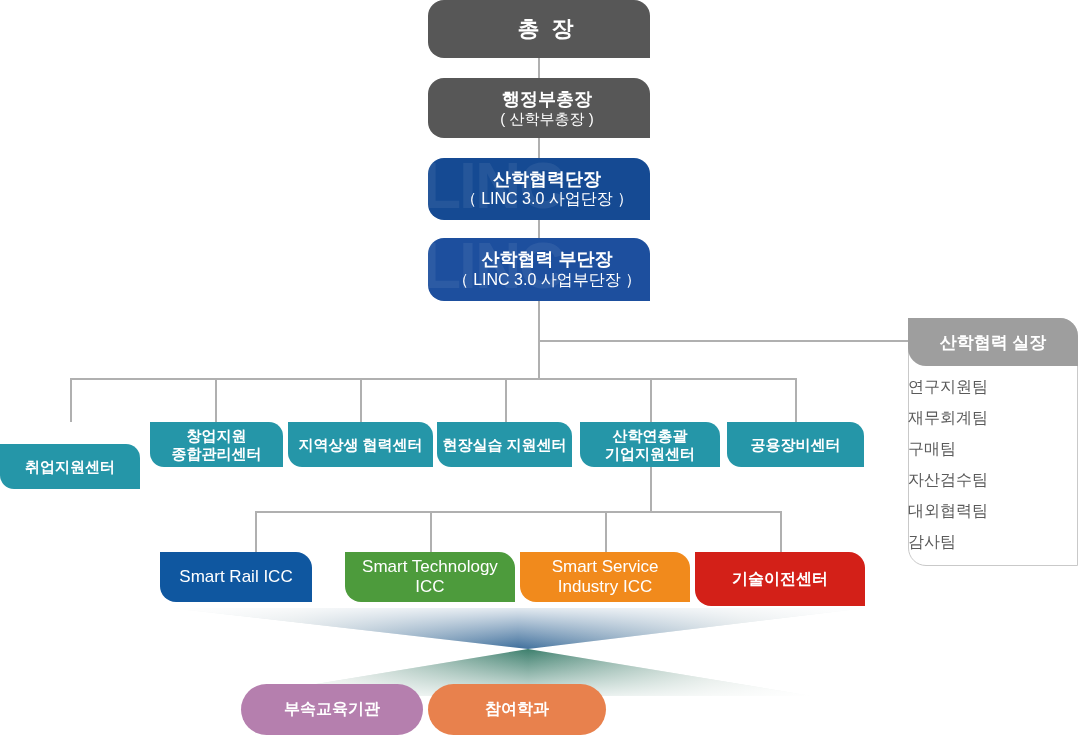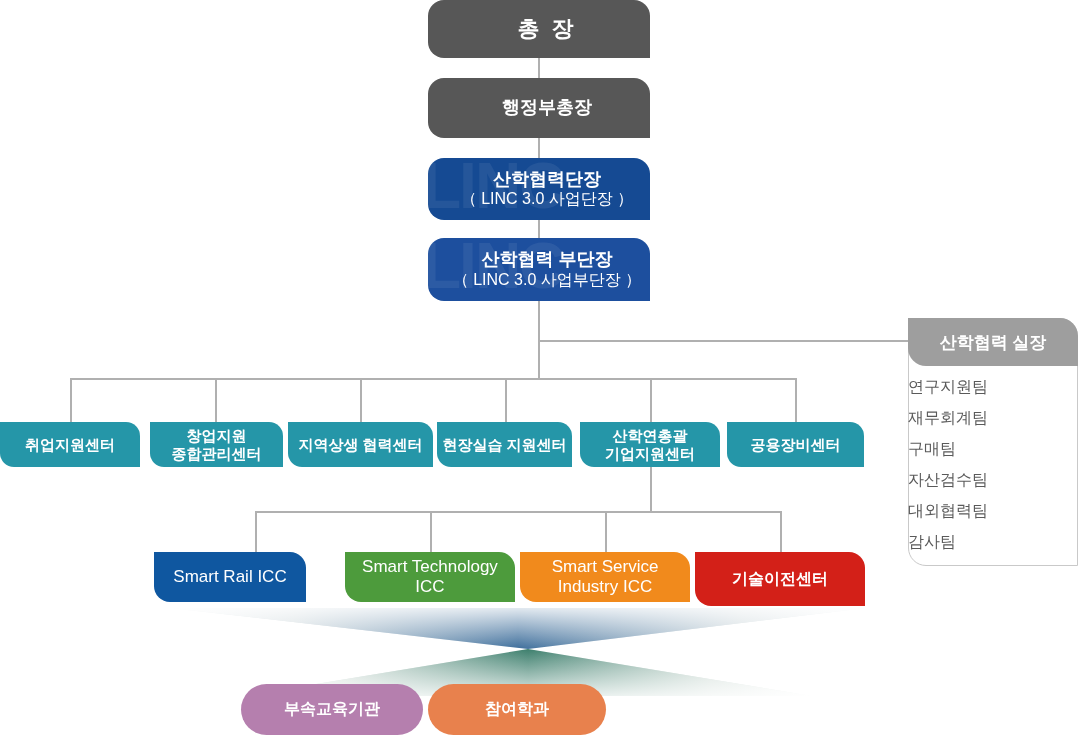--- a/index.html
+++ b/index.html
@@ -170,40 +170,41 @@
 
   <div class="node c-gray r-exec" style="left:428px;top:0px;width:222px;height:58px;font-size:22px;">
     <div class="txtwrap">
       <span class="t1" style="letter-spacing:3px;">총 장</span>
     </div>
   </div>
 
   <div class="node c-gray r-exec" style="left:428px;top:78px;width:222px;height:60px;font-size:18px;">
     <div class="txtwrap">
       <span class="t1">행정부총장</span>
+      <span class="t2" style="font-size:15px;">( 산학부총장 )</span>
     </div>
   </div>
 
   <div class="node c-blue-dark r-exec" style="left:428px;top:158px;width:222px;height:62px;font-size:18px;">
     <span class="wm">LINC</span>
     <div class="txtwrap">
       <span class="t1">산학협력단장</span>
       <span class="t2" style="font-size:16px;">（ LINC 3.0 사업단장 ）</span>
     </div>
   </div>
 
   <div class="node c-blue r-exec" style="left:428px;top:238px;width:222px;height:63px;font-size:18px;">
     <span class="wm">LINC</span>
     <div class="txtwrap">
       <span class="t1">산학협력 부단장</span>
       <span class="t2" style="font-size:16px;">（ LINC 3.0 사업부단장 ）</span>
     </div>
   </div>
 
-  <div class="node c-teal r-teal" style="left:0px;top:422px;width:140px;height:45px;font-size:15px;">
+  <div class="node c-teal r-teal" style="left:0px;top:444px;width:140px;height:45px;font-size:15px;">
     <div class="txtwrap">
       <span class="t1">취업지원센터</span>
       <span class="t1"></span>
     </div>
   </div>
   <div class="node c-teal r-teal" style="left:150px;top:422px;width:133px;height:45px;font-size:15px;">
     <div class="txtwrap">
       <span class="t1">창업지원</span>
       <span class="t1">종합관리센터</span>
     </div>
@@ -226,21 +227,21 @@
       <span class="t1">기업지원센터</span>
     </div>
   </div>
   <div class="node c-teal r-teal" style="left:727px;top:422px;width:137px;height:45px;font-size:15px;">
     <div class="txtwrap">
       <span class="t1">공용장비센터</span>
       <span class="t1"></span>
     </div>
   </div>
 
-  <div class="node c-icc-blue r-icc" style="left:154px;top:552px;width:152px;height:50px;font-size:17px;">
+  <div class="node c-icc-blue r-icc" style="left:160px;top:552px;width:152px;height:50px;font-size:17px;">
     <div class="txtwrap">
       <span class="t2">Smart Rail ICC</span>
       <span class="t2"></span>
     </div>
   </div>
   <div class="node c-icc-green r-icc" style="left:345px;top:552px;width:170px;height:50px;font-size:17px;">
     <div class="txtwrap">
       <span class="t2">Smart Technology</span>
       <span class="t2">ICC</span>
     </div>

